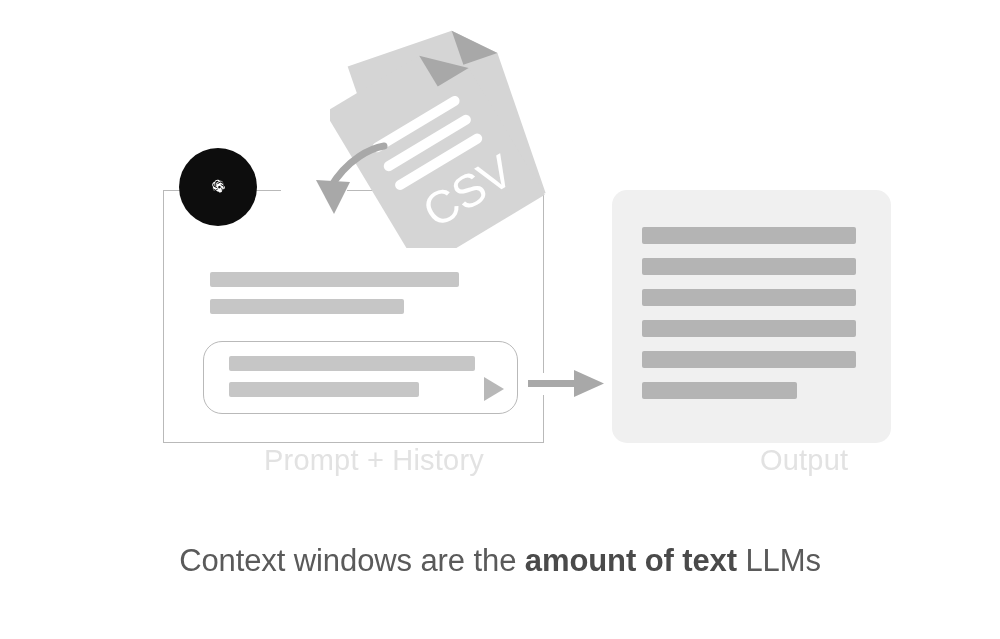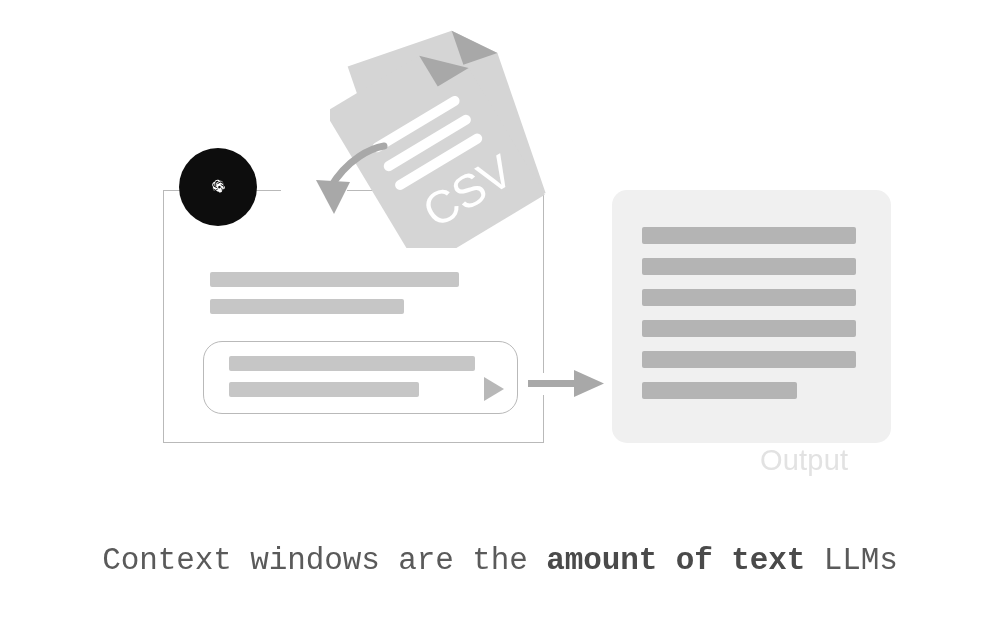--- a/index.html
+++ b/index.html
@@ -170,21 +170,21 @@
     font-size: 31px;
     line-height: 42px;
     color: #5a5a5a;
     font-family: "Liberation Sans", sans-serif;
     letter-spacing: -0.1px;
   }
   .caption b {
     font-weight: bold;
     color: #4a4a4a;
   }
-  .caption .line { display: block; font-family: Liberation Mono, monospace; }
+  .caption .line { display: block; }
 </style>
 </head>
 <body>
 
 <div id="stage">
 
   <div class="context-box"></div>
 
   <div class="border-gap gap-top"></div>
   <div class="border-gap gap-right"></div>
@@ -198,20 +198,21 @@
   <div class="send-triangle"></div>
 
   <div class="output-panel"></div>
   <div class="out-bar full ob1"></div>
   <div class="out-bar full ob2"></div>
   <div class="out-bar full ob3"></div>
   <div class="out-bar full ob4"></div>
   <div class="out-bar full ob5"></div>
   <div class="out-bar short ob6"></div>
 
+  <div class="panel-label label-prompt">Prompt + History</div>
   <div class="panel-label label-output">Output</div>
 
   <div class="openai-logo">
     <svg width="78" height="78" viewBox="0 0 78 78" aria-hidden="true">
       <circle cx="39" cy="39" r="39" fill="#0d0d0d"></circle>
       <g transform="translate(39,39) scale(0.0225) translate(-320,-320)">
         <path fill="#ffffff" d="M297.06 0C239.2 0 188.1 37.23 170.4 92.2c-37.4 7.66-69.7 31.1-88.6 64.4
           -29 50.1-22.4 113.2 16.3 156.2C86.6 348.1 90.8 387 109.8 420.1
           c29 50.2 86.9 76 143.3 64 25 28.2 61 44.3 98.7 44.3 57.9 0 109-37.3 126.7-92.3
           37.4-7.7 69.7-31.1 88.6-64.4 29.1-50.1 22.5-113.2-16.2-156.2 11.5-35.3 7.4-74.2-11.6-107.3

